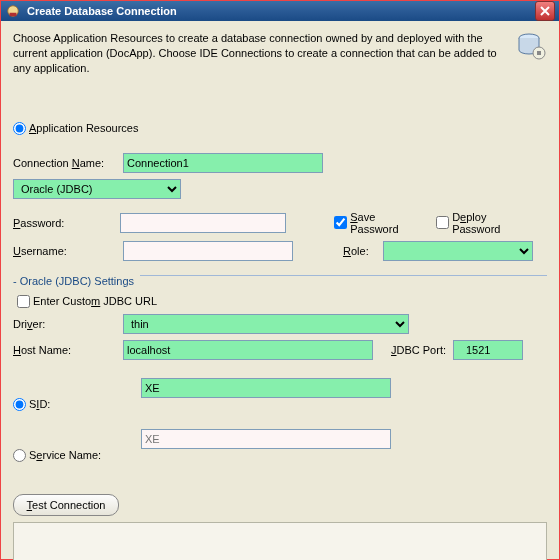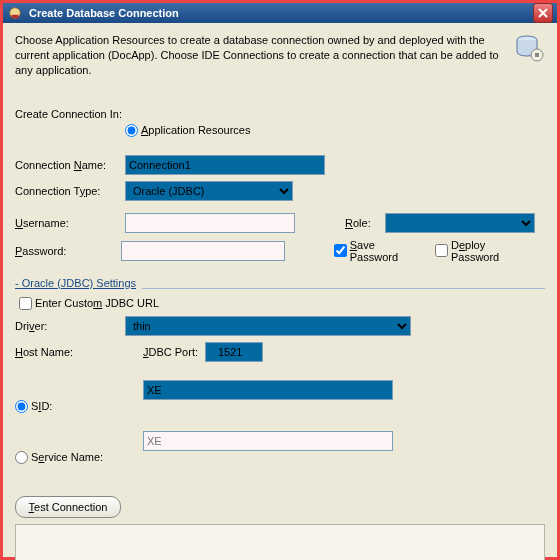--- a/index.html
+++ b/index.html
@@ -1,33 +1,33 @@
 <!DOCTYPE html>
 <html><head>
 <meta charset="utf-8">
 <style>
   * { box-sizing: border-box; font-family: Tahoma, Arial, sans-serif; font-size: 11px; }
   body { margin: 0; padding: 0; background: #fff; }
-  .window { width: 560px; height: 560px; border: 3px solid #ef4444; background: #ece9d8; display: flex; flex-direction: column; }
+  .window { width: 560px; height: 560px; border: 1px solid #ef4444; background: #ece9d8; display: flex; flex-direction: column; }
   .titlebar { height: 26px; background: linear-gradient(to bottom, #3a6ea5 0%, #2a5a95 50%, #1a4a85 100%); display: flex; align-items: center; padding: 0 4px; color: #fff; font-weight: bold; }
   .titlebar .icon-slot { width: 16px; height: 16px; margin-right: 6px; display:flex;align-items:center;justify-content:center;}
   .titlebar .title { flex: 1; }
   .titlebar .close { width: 20px; height: 20px; background: linear-gradient(to bottom,#f08080,#c03030); border:1px solid #803030; border-radius:3px; display:flex;align-items:center;justify-content:center;color:#fff;font-weight:bold;cursor:pointer;}
   .content { flex:1; padding: 10px 12px 10px 12px; display:flex; flex-direction:column; }
   .desc-row { display:flex; align-items:flex-start; gap:10px; margin-bottom:14px;}
   .desc-text { flex:1; color:#000; line-height:1.35;}
   .db-icon { width:32px;height:32px; }
   .row { display:flex; align-items:center; margin-bottom:6px; }
   .lbl { width:110px; }
   .lbl u { text-decoration: underline; }
-  input[type=text].field, select.field { height:20px; border:1px solid #7f9db9; background:#0369a1; padding:1px 3px; }
+  input[type=text].field, select.field { height:20px; border:1px solid #7f9db9; background:#86efac; padding:1px 3px; }
   input[type=text].pale { background:#fdf5f5; }
   input.sel { background:#cfe3ff; border:1px solid #7f9db9; }
   .radio, .check { vertical-align:middle; margin:0 3px 0 0;}
-  .group-header { color:#1a4a85; margin:8px 0 8px 0; display:flex; align-items:flex-end; gap:6px;text-decoration:underline;}
+  .group-header { color:#1a4a85; margin:8px 0 8px 0; display:flex; align-items:flex-start; gap:6px;}
   .group-header .line { flex:1; height:1px; background:#a0b8d8; }
   .testbox { border:1px solid #b5b5a5; background:#f6f4ec; height:62px; margin-top:6px;}
   .footer { display:flex; padding:8px 10px; gap:6px; }
   .btn { min-width:72px; height:22px; border:1px solid #888; background:linear-gradient(to bottom,#fdfdfd,#e7e5da); border-radius:10px; cursor:pointer; }
   .btn-default { border:1px solid #4a7ac0; box-shadow:0 0 0 1px #a8c8f0 inset;}
   .spacer { flex:1; }
   .radio-opt{display:inline-flex;align-items:center;margin-right:18px;margin-top:32px;}
   .check-opt{display:inline-flex;align-items:center;margin-right:12px;}
   .disabled { color:#9a9a8a; }
 </style>
@@ -57,61 +57,59 @@
         <svg viewBox="0 0 32 32" width="32" height="32">
             <ellipse cx="14" cy="7" rx="10" ry="4" fill="#d8e8f8" stroke="#5a7aa0"></ellipse>
             <path d="M4 7 v12 a10 4 0 0 0 20 0 V7" fill="#c8d8e8" stroke="#5a7aa0"></path>
             <circle cx="24" cy="22" r="6" fill="#f0f0e0" stroke="#888"></circle>
             <rect x="22" y="20" width="4" height="4" fill="#888"></rect>
           </svg>
       </div>
     </div>
 
     <div class="row">
-      <span class="lbl">Create Connection In:</span>
       <label class="radio-opt">
         <input type="radio" class="radio" checked="" style="">
         <span><u>A</u>pplication Resources</span>
       </label>
     </div>
 
     <div style="height:12px"></div>
 
     <div class="row">
       <span class="lbl">Connection <u>N</u>ame:</span>
       <input type="text" class="field sel" style="width: 200px;" value="Connection1">
     </div>
 
     <div class="row">
-      <span class="lbl">Connection T<u>y</u>pe:</span>
       <select class="field" style="width:168px"><option>Oracle (JDBC)</option></select>
     </div>
 
     <div style="height:6px"></div>
-
-    <div class="row">
-      <span class="lbl"><u>U</u>sername:</span>
-      <input type="text" class="field pale" style="width: 170px;">
-      <span style="width:50px"></span>
-      <span style="width:40px"><u>R</u>ole:</span>
-      <select class="field" style="width:150px"><option></option></select>
-    </div>
 
     <div class="row">
       <span class="lbl"><u>P</u>assword:</span>
       <input type="text" class="field pale" style="width: 170px;">
       <span style="width:50px"></span>
       <label class="check-opt">
         <input type="checkbox" class="check" checked="" style="">
         <span><u>S</u>ave Password</span>
       </label>
       <label class="check-opt">
         <input type="checkbox" class="check" style="">
         <span>D<u>e</u>ploy Password</span>
       </label>
+    </div>
+
+    <div class="row">
+      <span class="lbl"><u>U</u>sername:</span>
+      <input type="text" class="field pale" style="width: 170px;">
+      <span style="width:50px"></span>
+      <span style="width:40px"><u>R</u>ole:</span>
+      <select class="field" style="width:150px"><option></option></select>
     </div>
 
     <div class="group-header">
       <span>- <span>Oracle (JDBC) Settings</span></span>
       <div class="line"></div>
     </div>
 
     <div class="row">
       <label class="check-opt" style="margin-left:4px">
         <input type="checkbox" class="check" style="">
@@ -119,23 +117,24 @@
       </label>
     </div>
 
     <div class="row">
       <span class="lbl">Dri<u>v</u>er:</span>
       <select class="field" style="width:286px"><option>thin</option></select>
     </div>
 
     <div class="row">
       <span class="lbl"><u>H</u>ost Name:</span>
+      <input type="text" class="field" style="width: 250px;" value="localhost">
       <span style="width:18px"></span>
       <span style="width:62px"><u>J</u>DBC Port:</span>
-      <input type="text" class="field" style="width: 58px; padding-left: 12px;" value="1521">
+      <input type="text" class="field" style="width: 70px; padding-left: 12px;" value="1521">
     </div>
 
     <div class="row">
       <label class="radio-opt" style="width:110px">
         <input type="radio" class="radio" checked="" name="sidsvc" style="">
         <span>S<u>I</u>D:</span>
       </label>
       <input type="text" class="field" style="width: 250px;" value="XE">
     </div>
 

